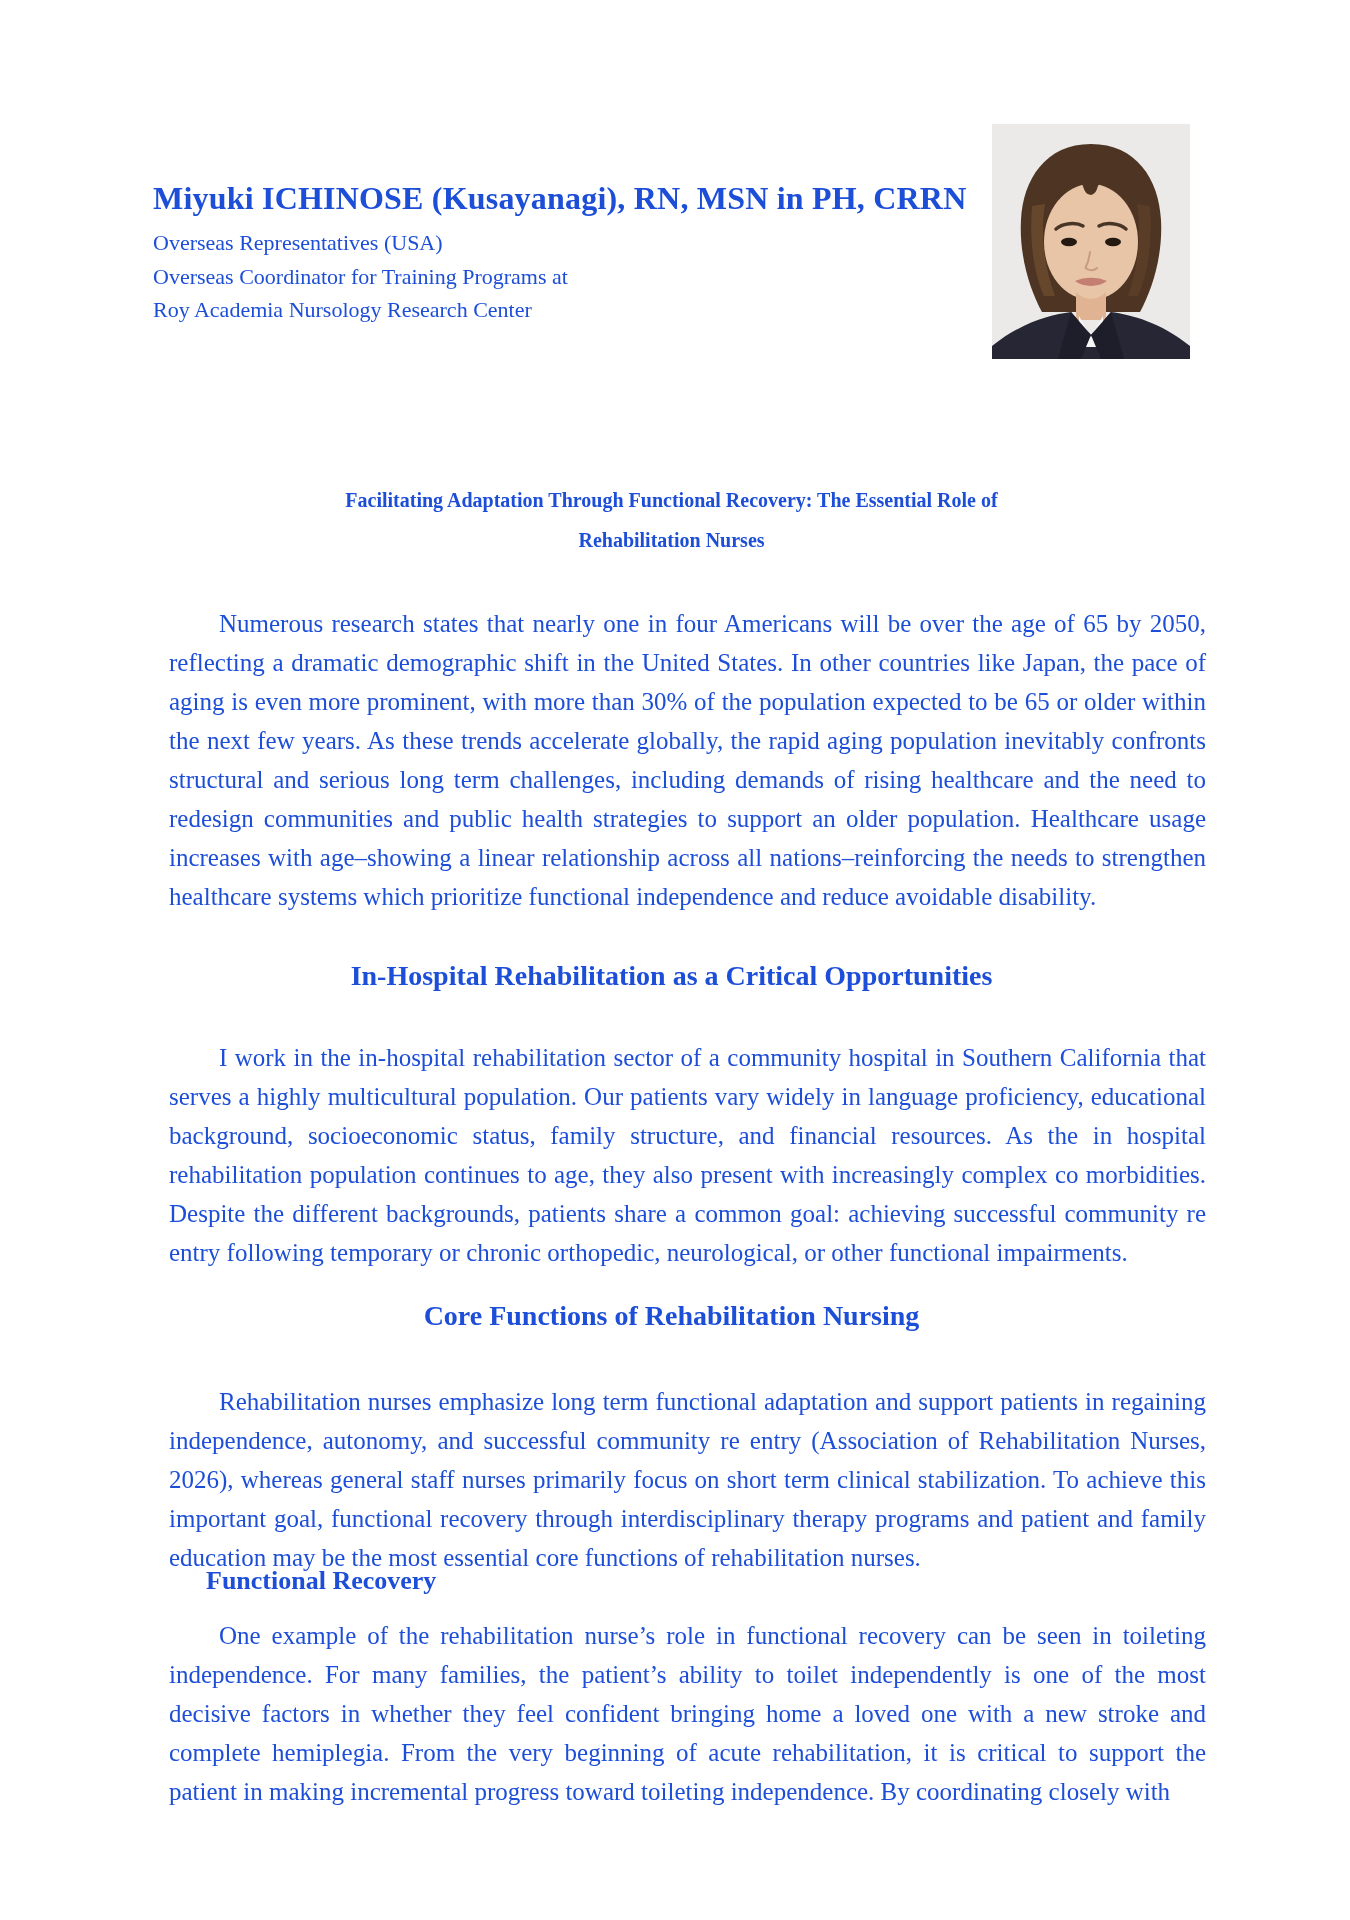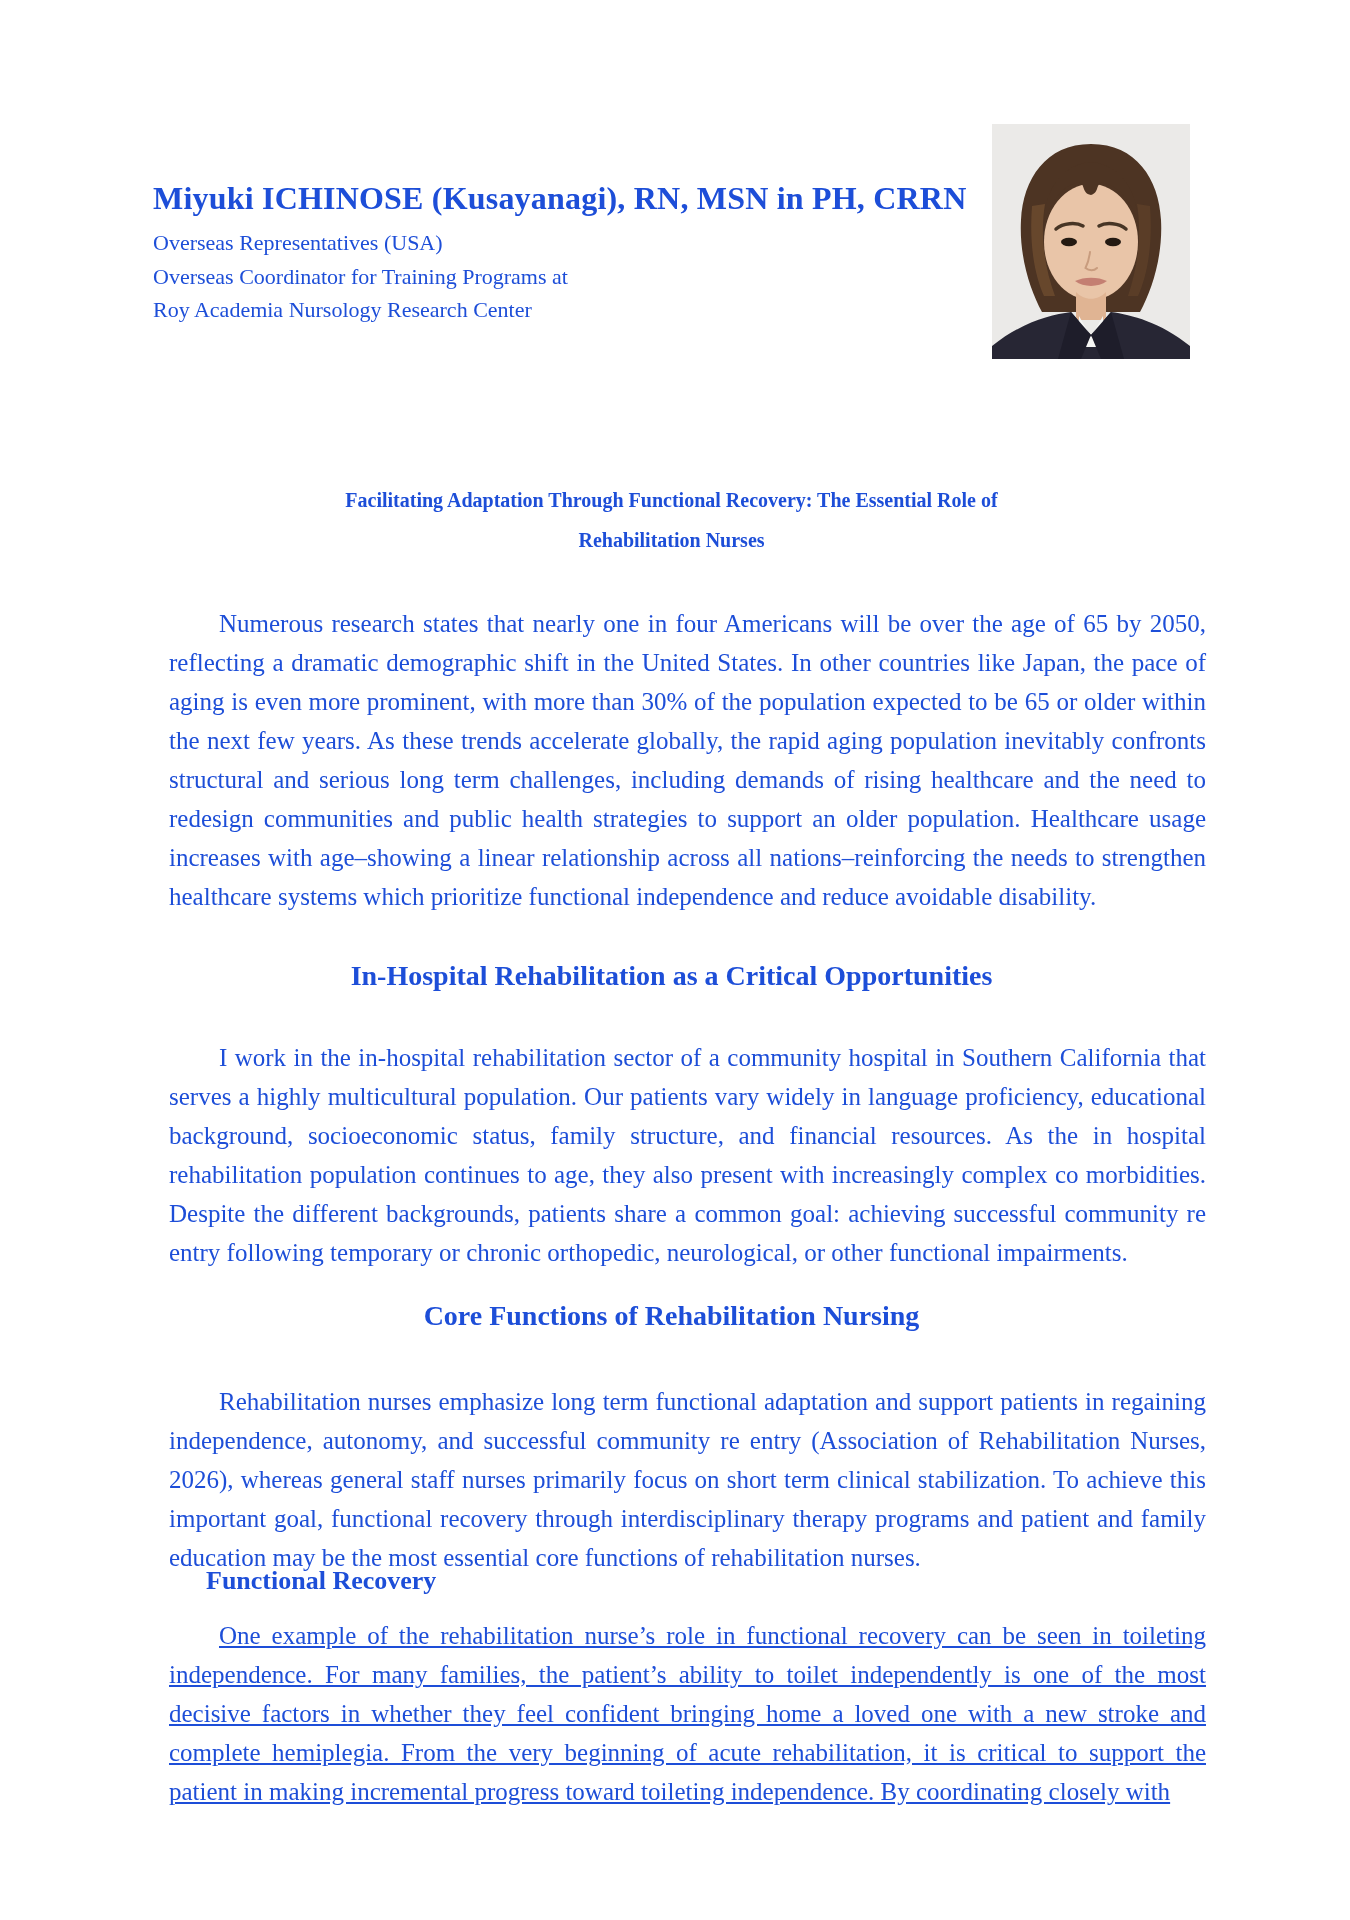--- a/index.html
+++ b/index.html
@@ -60,21 +60,21 @@
     width: 1037px;
     font-size: 25px;
     line-height: 39px;
     text-align: justify;
     text-indent: 50px;
     margin: 16px;
   }
   .p1 { top: 588px; }
   .p2 { top: 1022px; }
   .p3 { top: 1366px; }
-  .p4 { top: 1600px; text-decoration: underline; }
+  .p4 { top: 1600px; }
   .section-heading {
     position: absolute;
     left: 153px;
     width: 1037px;
     text-align: center;
     font-size: 28px;
     font-weight: bold;
     line-height: 40px;
   }
   .h2 { top: 956px; }

